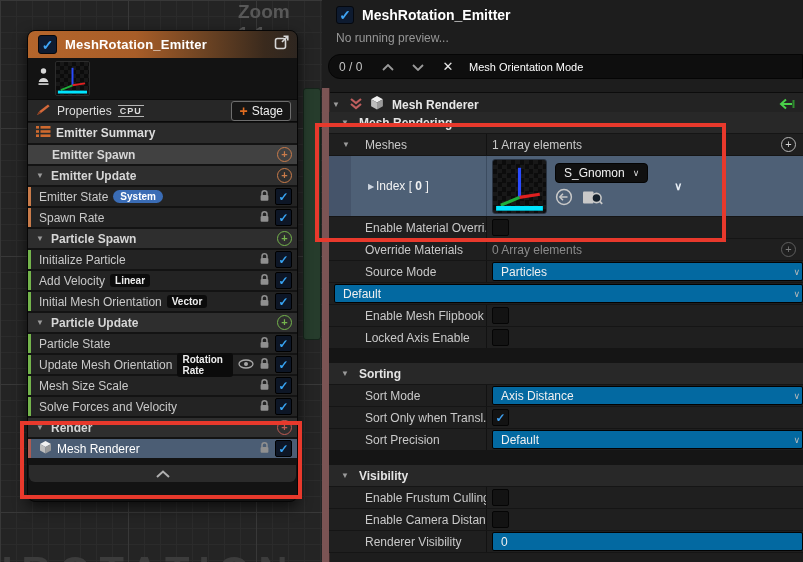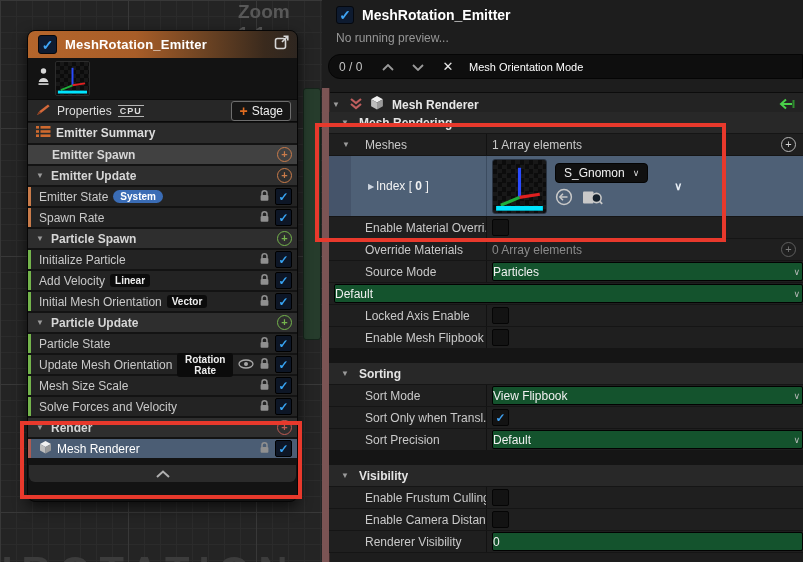--- a/index.html
+++ b/index.html
@@ -39,21 +39,21 @@
     border-bottom:1px solid #b5b5b5;padding:0 2px;}
   #stage-btn{margin-left:auto;display:flex;align-items:center;gap:4px;background:#161616;border:1px solid #6d6d6d;
     border-radius:3px;padding:1px 7px;font-size:12px;color:#eee;}
   #stage-btn .plus{color:#e06c20;font-weight:bold;font-size:14px;}
   #node-stack{padding:1px 0 0 0;}
   .nrow{height:19px;display:flex;align-items:center;gap:5px;margin-bottom:2px;padding:0 5px 0 8px;
     background:#232323;font-size:12px;color:#c9c9c9;}
   .nrow.summary{background:#2b2b2b;color:#ddd;font-weight:bold;height:20px;}
   .nrow.group{background:#2e2e2e;color:#d6d6d6;font-weight:bold;}
   .nrow.group.flat{background:#414141;color:#d6d6d6;padding-left:24px;}
-  .nrow.module{border-left:3px solid transparent;text-align:center;}
+  .nrow.module{border-left:3px solid transparent;}
   .nrow.module.sel{background:#4b5d74;color:#fff;}
   .tri{font-size:8px;color:#9a9a9a;width:10px;flex:0 0 auto;}
   .nlabel{white-space:nowrap;}
   .badge-dark{background:#0b0b0b;color:#eee;font-size:10px;font-weight:bold;border-radius:3px;padding:1px 5px;}
   .badge-blue{background:#3a6cb5;color:#fff;font-size:10px;font-weight:bold;border-radius:8px;padding:1px 7px;}
   .rspace{margin-left:auto;display:flex;align-items:center;gap:5px;}
   .pluscirc{width:13px;height:13px;border-radius:50%;border:1px solid;display:flex;align-items:center;
     justify-content:center;font-size:11px;line-height:11px;}
   .plus-orange{border-color:#c97b4a;color:#c97b4a;}
   .plus-green{border-color:#74b44c;color:#74b44c;}
@@ -88,22 +88,22 @@
   .drow .name{width:158px;flex:0 0 auto;border-right:1px solid #121212;height:100%;display:flex;
     align-items:center;padding-left:36px;box-sizing:border-box;white-space:nowrap;overflow:hidden;}
   .drow .val{flex:1;display:flex;align-items:center;padding-left:5px;position:relative;height:100%;}
   .drow.category{background:#282828;font-weight:bold;color:#e4e4e4;}
   .drow.category .name{border-right:none;padding-left:30px;width:auto;}
   .drow.category .tri{position:absolute;left:12px;}
   .drow.spacer{background:transparent;height:13px;}
   .drow.disabled .val{color:#8a8a8a;}
   .dcheck{width:15px;height:15px;background:#131313;border:1px solid #050505;border-radius:2px;
     display:flex;align-items:center;justify-content:center;color:#3fa0f0;font-size:12px;font-weight:bold;}
-  .combo{flex:1;height:17px;background:#14532d;border:1px solid #020202;border-radius:2px;color:#f0f0f0;
-    display:flex;align-items:center;margin-right:0;position:relative;}
+  .combo{flex:1;height:17px;background:#0369a1;border:1px solid #020202;border-radius:2px;color:#f0f0f0;
+    display:flex;align-items:center;padding-left:8px;margin-right:0;position:relative;}
   .combo .caret{position:absolute;right:2px;font-size:9px;color:#bbb;}
   .rowtri{position:absolute;left:13px;font-size:8px;color:#9a9a9a;}
   .rowplus{position:absolute;right:7px;}
   
   .drow.meshentry{height:60px;background:#4e6076;color:#f2f2f2;}
   .drow.meshentry .name{border-right:1px solid #3c4c60;position:relative;padding-left:47px;}
   .drow.meshentry .name .indent{position:absolute;left:0;top:0;bottom:0;width:22px;background:#45546a;}
   .drow.meshentry .name .tri8{position:absolute;left:39px;font-size:8px;color:#cfd6e0;}
   #mesh-thumb{width:53px;height:53px;border:1px solid #2a3442;border-radius:3px;
     background:conic-gradient(#181818 25%,#0c0c0c 0 50%,#181818 0 75%,#0c0c0c 0);background-size:9px 9px;}
@@ -459,48 +459,48 @@
       <div class="drow ">
         <div class="val">
           <span class="combo">
             <span>Default</span>
             <span class="caret">∨</span>
           </span>
         </div>
       </div>
       <div class="drow ">
         <div class="name">
+          <span>Enable Mesh Flipbook</span>
+        </div>
+        <div class="val">
+          <span class="dcheck"></span>
+        </div>
+      </div>
+      <div class="drow ">
+        <div class="name">
           <span>Locked Axis Enable</span>
-        </div>
-        <div class="val">
-          <span class="dcheck"></span>
-        </div>
-      </div>
-      <div class="drow ">
-        <div class="name">
-          <span>Enable Mesh Flipbook</span>
         </div>
         <div class="val">
           <span class="dcheck"></span>
         </div>
       </div>
       <div class="drow spacer"></div>
       <div class="drow category">
         <span class="tri">▼</span>
         <div class="name">
           <span>Sorting</span>
         </div>
       </div>
       <div class="drow ">
         <div class="name">
           <span>Sort Mode</span>
         </div>
         <div class="val">
           <span class="combo">
-            <span>View Flipbook</span>
+            <span>Axis Distance</span>
             <span class="caret">∨</span>
           </span>
         </div>
       </div>
       <div class="drow ">
         <div class="name">
           <span>Sort Only when Transl...</span>
         </div>
         <div class="val">
           <span class="dcheck">✓</span>

